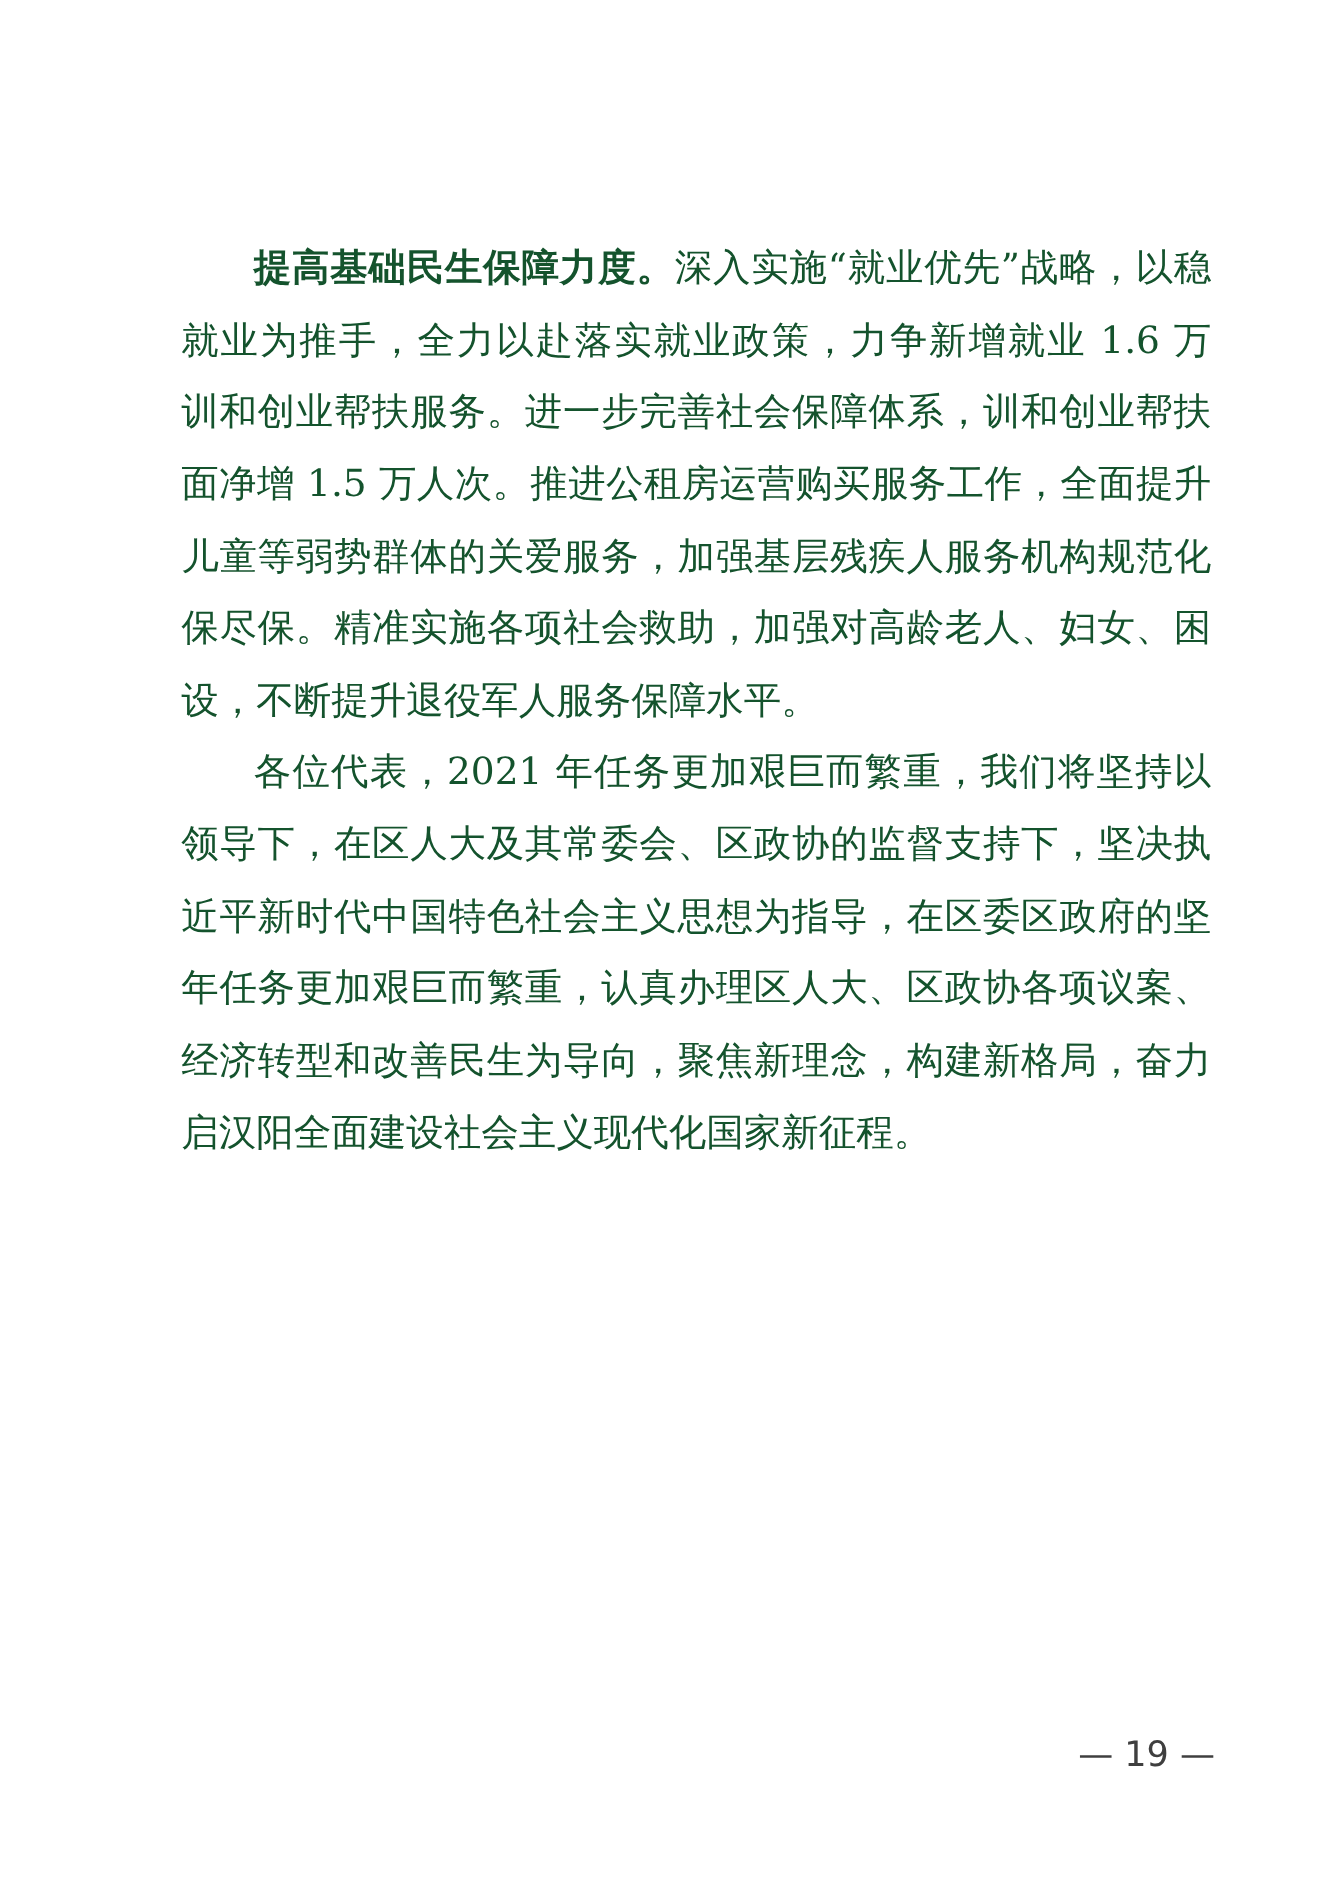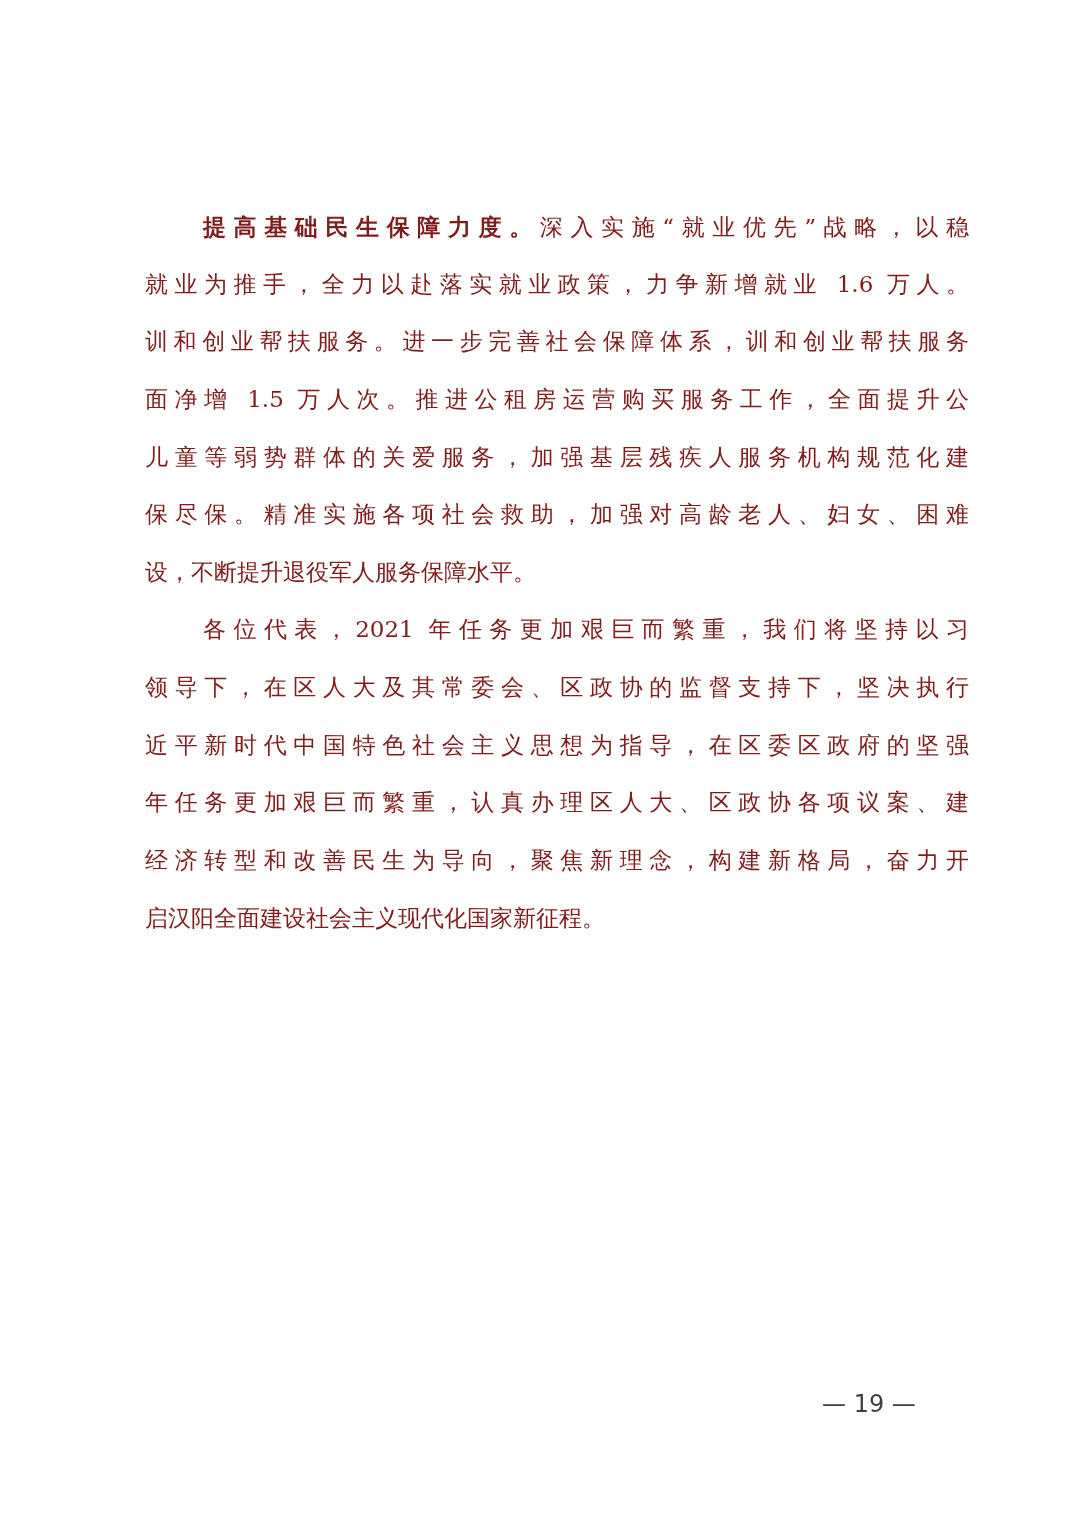--- a/index.html
+++ b/index.html
@@ -8,44 +8,44 @@
     width: 1074px;
     height: 1520px;
     margin: 0 auto;
     background: #ffffff;
     font-family: "DejaVu Serif", "Liberation Serif", serif;
     overflow: hidden;
   }
   .text-block {
     position: absolute;
     left: 145px;
-    top: 198px;
+    top: 186px;
     width: 824px;
-    color: #7f1d1d;
-    font-size: 23px;
+    color: #14532d;
+    font-size: 30px;
   }
   .line {
     height: 57.65px;
     line-height: 57.65px;
     text-align: justify;
     text-justify: inter-character;
     overflow: hidden;
   }
   .line.fill { text-align-last: justify; }
   .line.indent { padding-left: 58px; }
   .bold-lead { font-weight: 700; }
   .page-footer {
     position: absolute;
     left: 822px;
     top: 1388px;
     width: 150px;
     height: 32px;
     line-height: 32px;
-    text-align: left;
-    font-size: 24px;
+    text-align: right;
+    font-size: 28px;
     color: #3f3f3f;
     font-family: "DejaVu Sans", "Liberation Sans", sans-serif;
   }
 </style>
 </head>
 <body>
 
 <div class="page">
 
   <div class="text-block">

